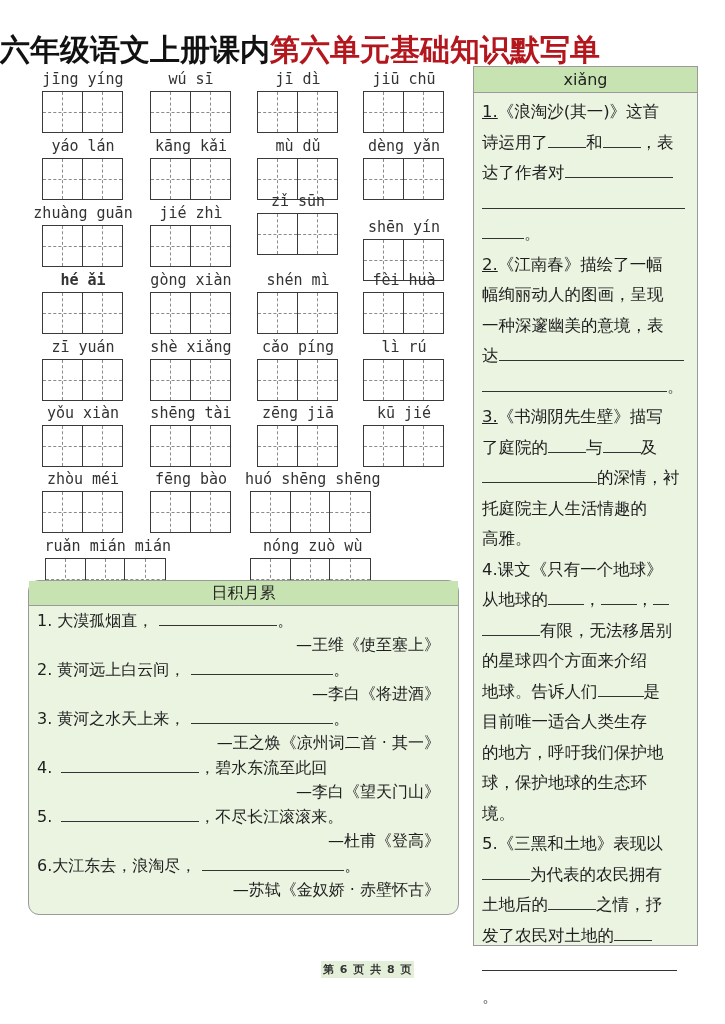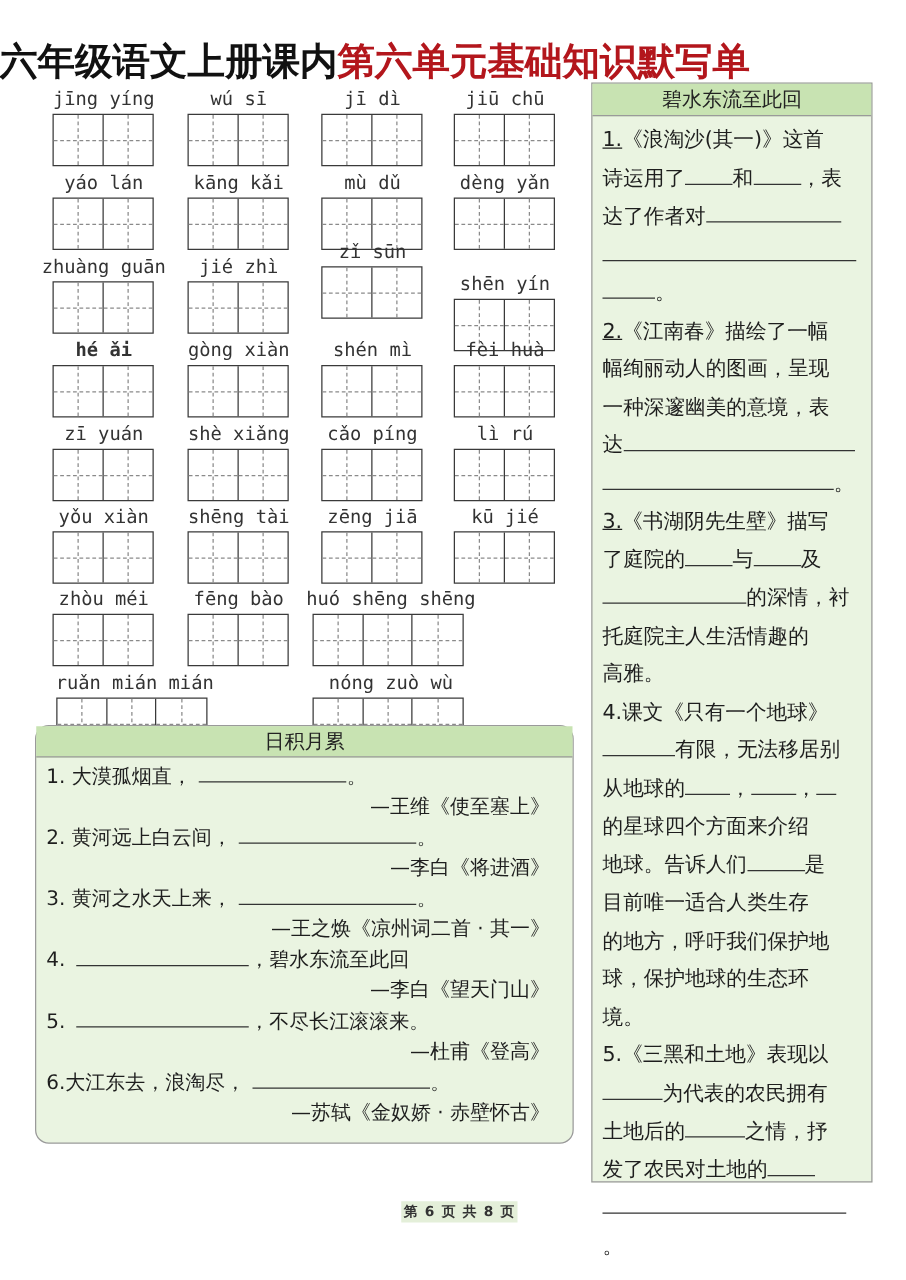--- a/index.html
+++ b/index.html
@@ -272,21 +272,21 @@
       <div class="pinyin" style="left: -8px; width: 141.5px;">nóng zuò wù</div>
       <div class="boxes" style="left: 0px; top: 21px;">
         <div class="cell"></div>
         <div class="cell"></div>
         <div class="cell"></div>
       </div>
     </div>
   </div>
 
 <div class="panel" style="left:473px; top:66px; width:225px; height:880px;">
-  <div class="panel-header" style="height:26px; line-height:25px;">碧水东流至此回</div>
+  <div class="panel-header" style="height:26px; line-height:25px;">xiǎng</div>
   <div class="right-body">
 
     <p><span class="num-u">1.</span><span>《浪淘沙(其一)》这首</span></p>
     <p><span>诗运用了</span><span class="blank" style="width:38px"></span><span>和</span><span class="blank" style="width:38px"></span><span>，表</span></p>
     <p><span>达了作者对</span><span class="blank" style="width:108px"></span></p>
     <p><span class="blank" style="width:203px"></span></p>
     <p><span class="blank" style="width:42px"></span><span>。</span></p>
 
     <p><span class="num-u">2.</span><span>《江南春》描绘了一幅</span></p>
     <p>幅绚丽动人的图画，呈现</p>
@@ -294,22 +294,22 @@
     <p><span>达</span><span class="blank" style="width:185px"></span></p>
     <p><span class="blank" style="width:185px"></span><span>。</span></p>
 
     <p><span class="num-u">3.</span><span>《书湖阴先生壁》描写</span></p>
     <p><span>了庭院的</span><span class="blank" style="width:38px"></span><span>与</span><span class="blank" style="width:38px"></span><span>及</span></p>
     <p><span class="blank" style="width:115px"></span><span>的深情，衬</span></p>
     <p>托庭院主人生活情趣的</p>
     <p>高雅。</p>
 
     <p>4.课文《只有一个地球》</p>
+    <p><span>从地球的</span><span class="blank" style="width:36px"></span><span>，</span><span class="blank" style="width:36px"></span><span>，</span><span class="blank" style="width:16px"></span></p>
     <p><span class="blank" style="width:58px"></span><span>有限，无法移居别</span></p>
-    <p><span>从地球的</span><span class="blank" style="width:36px"></span><span>，</span><span class="blank" style="width:36px"></span><span>，</span><span class="blank" style="width:16px"></span></p>
     <p>的星球四个方面来介绍</p>
     <p><span>地球。告诉人们</span><span class="blank" style="width:46px"></span><span>是</span></p>
     <p>目前唯一适合人类生存</p>
     <p>的地方，呼吁我们保护地</p>
     <p>球，保护地球的生态环</p>
     <p>境。</p>
 
     <p>5.《三黑和土地》表现以</p>
     <p><span class="blank" style="width:48px"></span><span>为代表的农民拥有</span></p>
     <p><span>土地后的</span><span class="blank" style="width:48px"></span><span>之情，抒</span></p>

